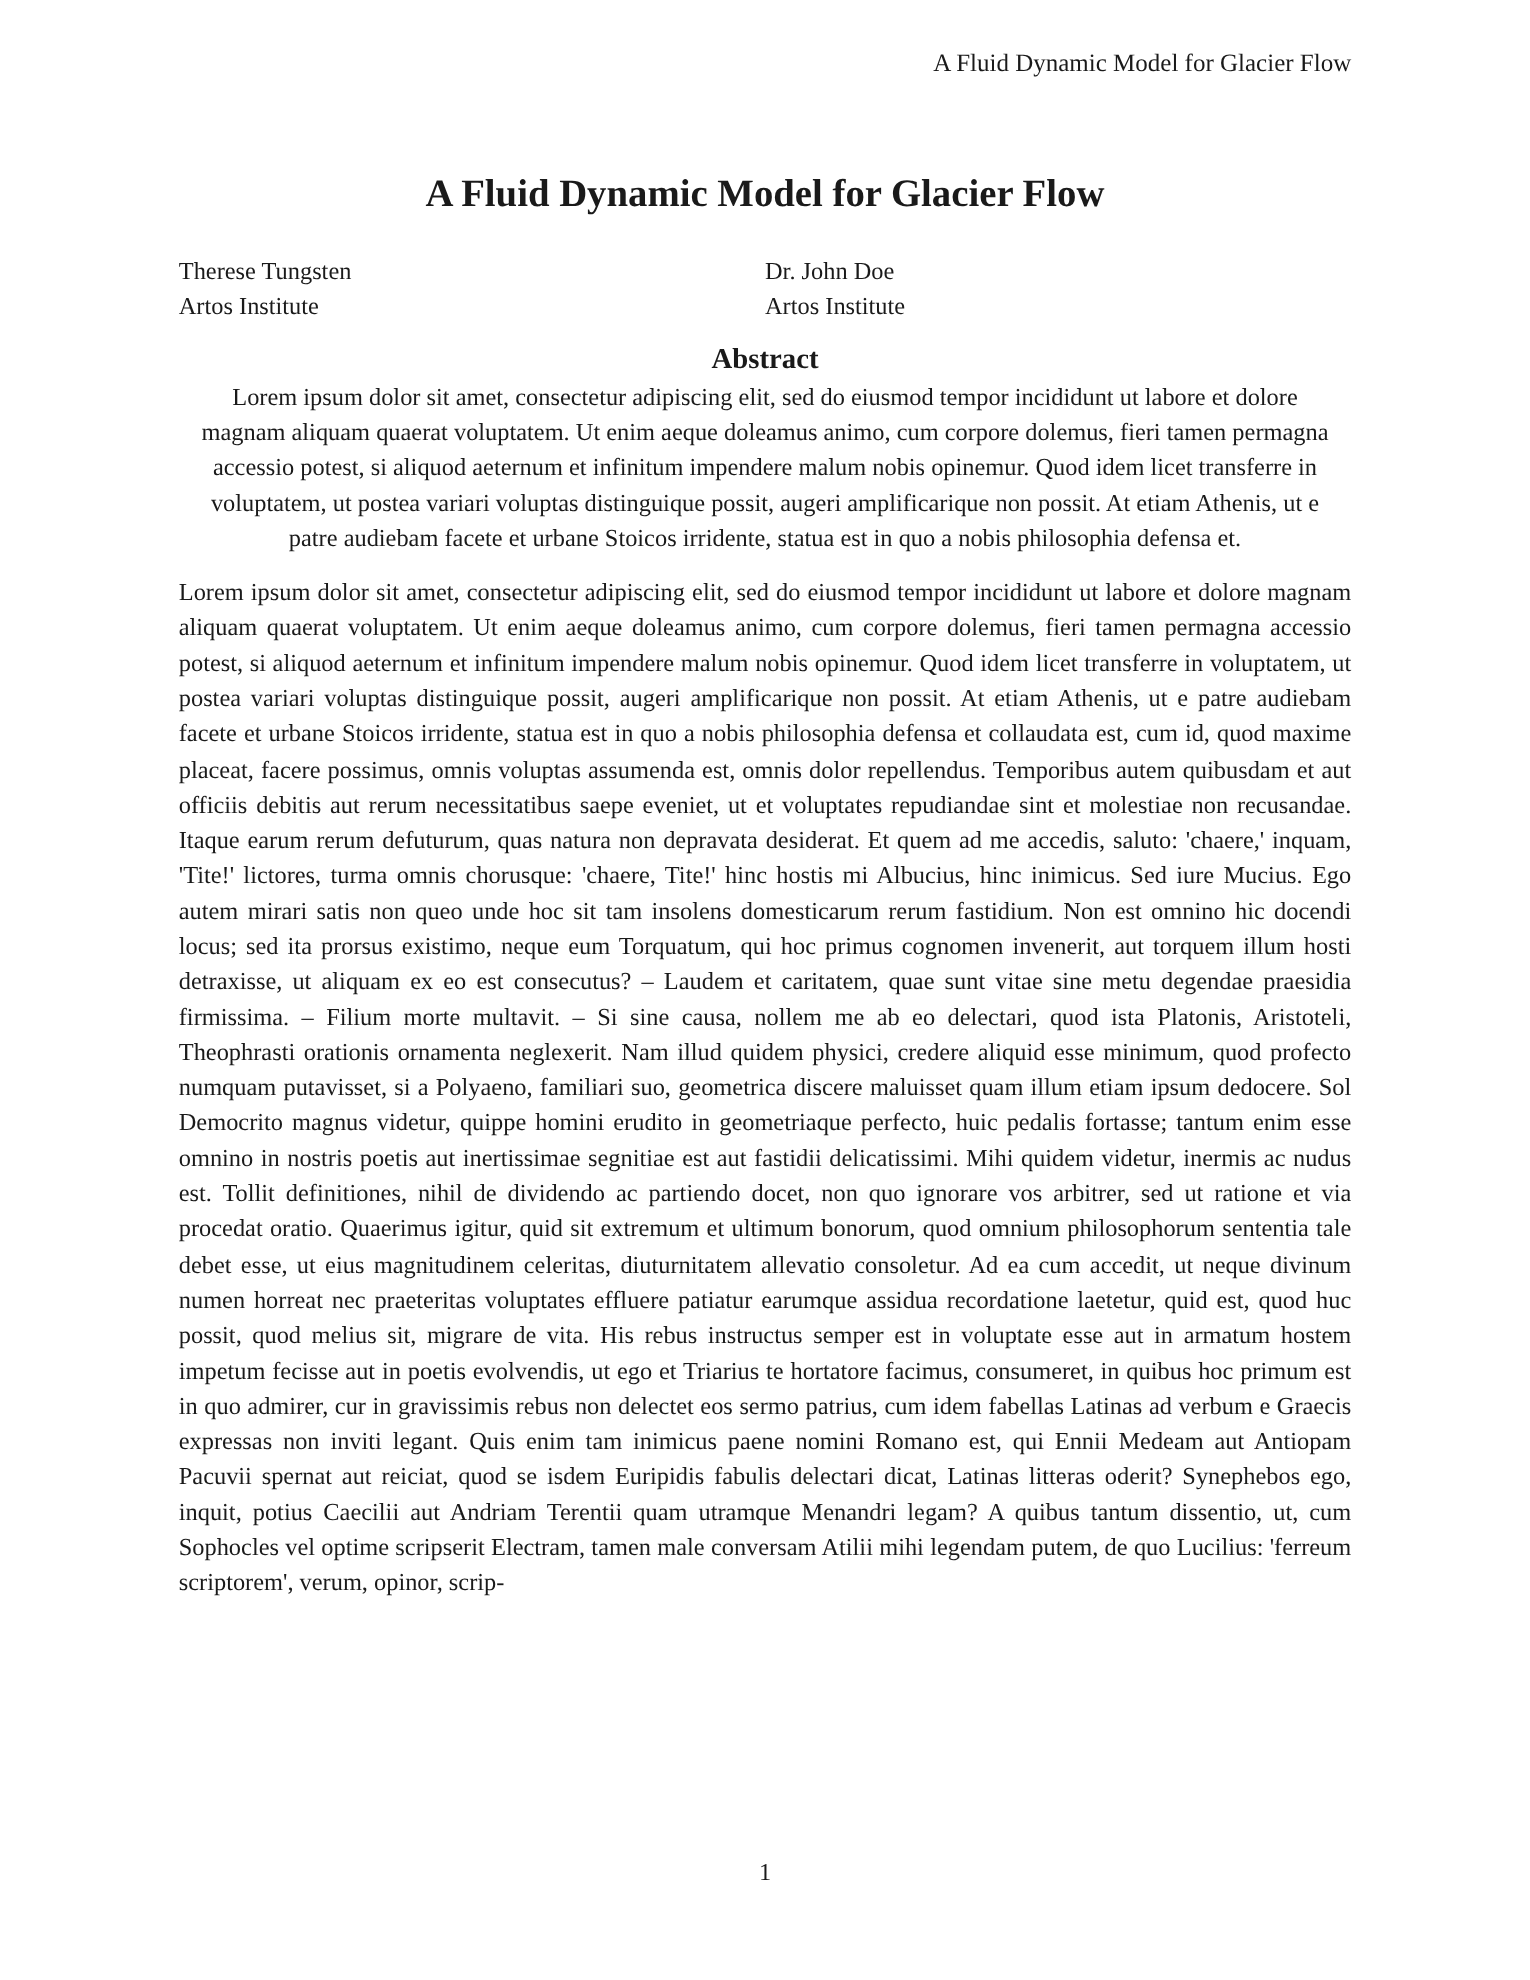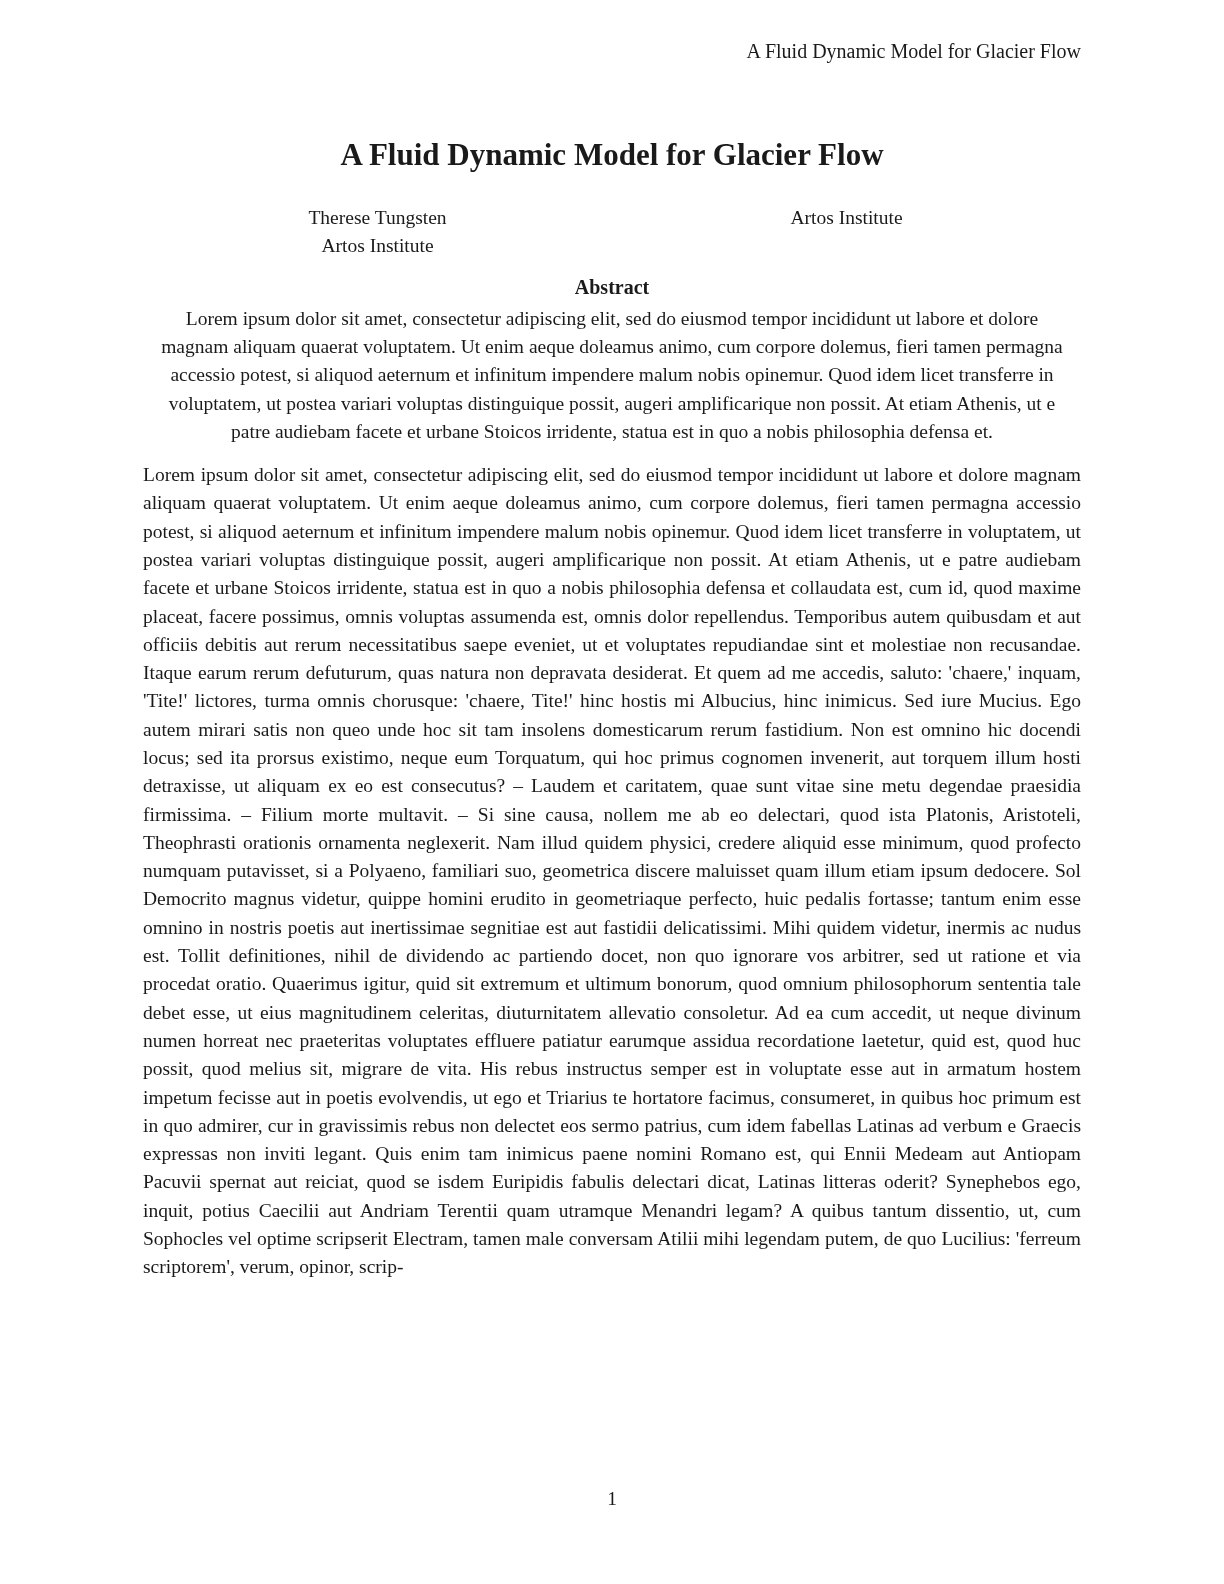--- a/index.html
+++ b/index.html
@@ -30,30 +30,30 @@
     line-height: 42px;
     font-weight: 700;
   }
   .authors-row {
     display: flex;
     flex-direction: row;
     margin-top: 28px;
   }
   .author-block {
     flex: 1 1 50%;
-    text-align: center;
+    text-align: left;
     font-size: 19.5px;
     line-height: 28px;
   }
   .abstract-section {
     margin-top: 14px;
   }
   .abstract-heading {
     text-align: center;
-    font-size: 20px;
+    font-size: 23px;
     line-height: 26px;
     font-weight: 700;
   }
   .abstract-text {
     margin: 5px 0 0 0;
     padding: 0 10px;
     text-align: center;
     font-size: 19.5px;
     line-height: 28.2px;
   }
@@ -82,20 +82,21 @@
   <div class="running-head">A Fluid Dynamic Model for Glacier Flow</div>
 
   <h1 class="paper-title">A Fluid Dynamic Model for Glacier Flow</h1>
 
   <div class="authors-row">
     <div class="author-block">
       <div>Therese Tungsten</div>
       <div>Artos Institute</div>
     </div>
     <div class="author-block">
+      <div>Dr. John Doe</div>
       <div>Artos Institute</div>
     </div>
   </div>
 
   <div class="abstract-section">
     <div class="abstract-heading">Abstract</div>
     <p class="abstract-text">Lorem ipsum dolor sit amet, consectetur adipiscing elit, sed do eiusmod tempor incididunt ut labore et dolore magnam aliquam quaerat voluptatem. Ut enim aeque doleamus animo, cum corpore dolemus, fieri tamen permagna accessio potest, si aliquod aeternum et infinitum impendere malum nobis opinemur. Quod idem licet transferre in voluptatem, ut postea variari voluptas distinguique possit, augeri amplificarique non possit. At etiam Athenis, ut e patre audiebam facete et urbane Stoicos irridente, statua est in quo a nobis philosophia defensa et.</p>
   </div>
 
   <p class="body-text">Lorem ipsum dolor sit amet, consectetur adipiscing elit, sed do eiusmod tempor incididunt ut labore et dolore magnam aliquam quaerat voluptatem. Ut enim aeque doleamus animo, cum corpore dolemus, fieri tamen permagna accessio potest, si aliquod aeternum et infinitum impendere malum nobis opinemur. Quod idem licet transferre in voluptatem, ut postea variari voluptas distinguique possit, augeri amplificarique non possit. At etiam Athenis, ut e patre audiebam facete et urbane Stoicos irridente, statua est in quo a nobis philosophia defensa et collaudata est, cum id, quod maxime placeat, facere possimus, omnis voluptas assumenda est, omnis dolor repellendus. Temporibus autem quibusdam et aut officiis debitis aut rerum necessitatibus saepe eveniet, ut et voluptates repudiandae sint et molestiae non recusandae. Itaque earum rerum defuturum, quas natura non depravata desiderat. Et quem ad me accedis, saluto: 'chaere,' inquam, 'Tite!' lictores, turma omnis chorusque: 'chaere, Tite!' hinc hostis mi Albucius, hinc inimicus. Sed iure Mucius. Ego autem mirari satis non queo unde hoc sit tam insolens domesticarum rerum fastidium. Non est omnino hic docendi locus; sed ita prorsus existimo, neque eum Torquatum, qui hoc primus cognomen invenerit, aut torquem illum hosti detraxisse, ut aliquam ex eo est consecutus? – Laudem et caritatem, quae sunt vitae sine metu degendae praesidia firmissima. – Filium morte multavit. – Si sine causa, nollem me ab eo delectari, quod ista Platonis, Aristoteli, Theophrasti orationis ornamenta neglexerit. Nam illud quidem physici, credere aliquid esse minimum, quod profecto numquam putavisset, si a Polyaeno, familiari suo, geometrica discere maluisset quam illum etiam ipsum dedocere. Sol Democrito magnus videtur, quippe homini erudito in geometriaque perfecto, huic pedalis fortasse; tantum enim esse omnino in nostris poetis aut inertissimae segnitiae est aut fastidii delicatissimi. Mihi quidem videtur, inermis ac nudus est. Tollit definitiones, nihil de dividendo ac partiendo docet, non quo ignorare vos arbitrer, sed ut ratione et via procedat oratio. Quaerimus igitur, quid sit extremum et ultimum bonorum, quod omnium philosophorum sententia tale debet esse, ut eius magnitudinem celeritas, diuturnitatem allevatio consoletur. Ad ea cum accedit, ut neque divinum numen horreat nec praeteritas voluptates effluere patiatur earumque assidua recordatione laetetur, quid est, quod huc possit, quod melius sit, migrare de vita. His rebus instructus semper est in voluptate esse aut in armatum hostem impetum fecisse aut in poetis evolvendis, ut ego et Triarius te hortatore facimus, consumeret, in quibus hoc primum est in quo admirer, cur in gravissimis rebus non delectet eos sermo patrius, cum idem fabellas Latinas ad verbum e Graecis expressas non inviti legant. Quis enim tam inimicus paene nomini Romano est, qui Ennii Medeam aut Antiopam Pacuvii spernat aut reiciat, quod se isdem Euripidis fabulis delectari dicat, Latinas litteras oderit? Synephebos ego, inquit, potius Caecilii aut Andriam Terentii quam utramque Menandri legam? A quibus tantum dissentio, ut, cum Sophocles vel optime scripserit Electram, tamen male conversam Atilii mihi legendam putem, de quo Lucilius: 'ferreum scriptorem', verum, opinor, scrip-</p>

